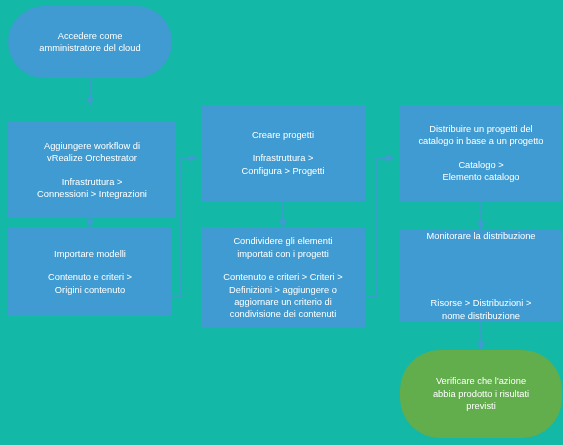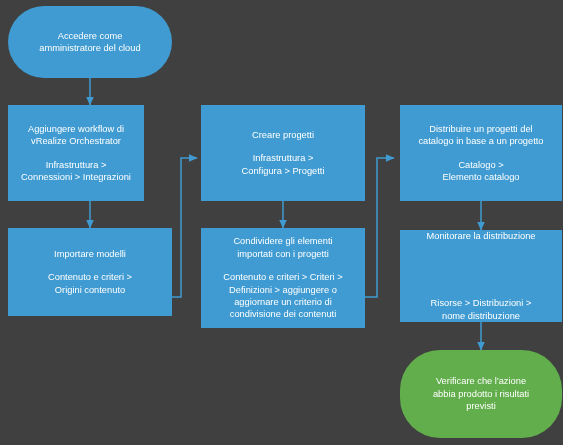--- a/index.html
+++ b/index.html
@@ -8,21 +8,21 @@
     padding: 0;
     background: #ffffff;
   }
   body {
     font-family: "Liberation Sans", sans-serif;
   }
   #canvas {
     position: relative;
     width: 563px;
     height: 445px;
-    background: #404040;
+    background: #14b8a6;
     overflow: hidden;
   }
   .svg-layer {
     position: absolute;
     left: 0;
     top: 0;
     width: 563px;
     height: 445px;
     pointer-events: none;
   }
@@ -98,21 +98,21 @@
     <g>
       <path d="M481,322 L481,350" stroke="#3f9bd1" stroke-width="1.5" fill="none" marker-end="url(#arrowhead)"></path>
     </g>
   </svg>
 
   <div class="node terminator single" style="left:8px; top:6px; width:164px; height:72px;">
     <div class="title">Accedere come
 amministratore del cloud</div>
   </div>
 
-  <div class="node" style="left:8px; top:105px; width:136px; height:96px;">
+  <div class="node" style="left:8px; top:122px; width:168px; height:96px;">
     <div class="title">Aggiungere workflow di
 vRealize Orchestrator</div>
     <div class="path">Infrastruttura &gt;
 Connessioni &gt; Integrazioni</div>
   </div>
 
   <div class="node" style="left:8px; top:228px; width:164px; height:88px;">
     <div class="title">Importare modelli</div>
     <div class="path">Contenuto e criteri &gt;
 Origini contenuto</div>

